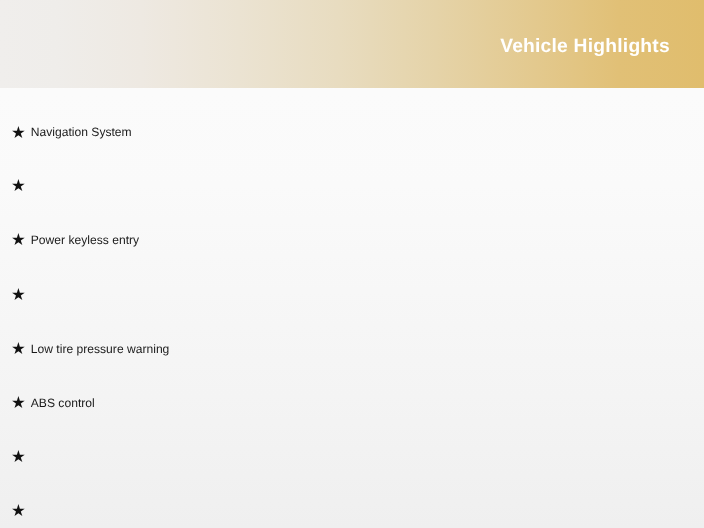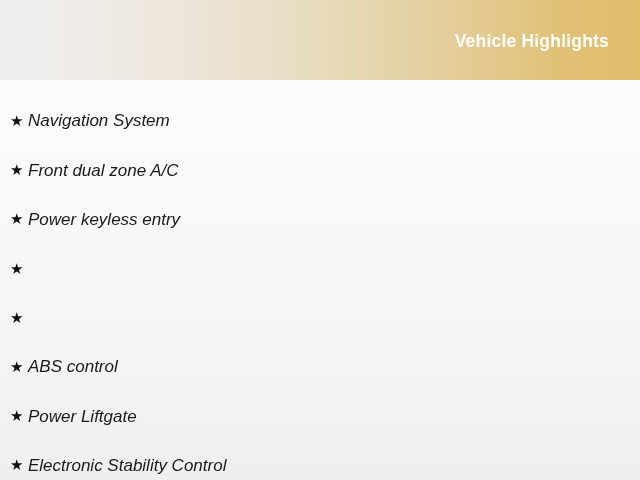--- a/index.html
+++ b/index.html
@@ -73,70 +73,67 @@
     width: 18px;
     color: #111111;
     font-size: 15px;
     line-height: 1;
     text-align: left;
     transform: translateY(-1px);
   }
   .item-label {
     flex: 1 1 auto;
     color: #1a1a1a;
-    font-size: 17px;
+    font-size: 11px;
     line-height: 1.2;
     white-space: nowrap;
-    font-style: italic;
   }
 </style>
 </head>
 <body>
 
 <div class="page">
 
   <div class="header-banner">
     <div class="header-title">Vehicle Highlights</div>
   </div>
 
   <ul class="highlights-list">
 
     <li class="highlight-item">
       <span class="star-bullet">★</span>
       <span class="item-label">Navigation System</span>
     </li>
 
     <li class="highlight-item">
       <span class="star-bullet">★</span>
-      <span class="item-label">Front dual zone A/C</span>
     </li>
 
     <li class="highlight-item">
       <span class="star-bullet">★</span>
       <span class="item-label">Power keyless entry</span>
     </li>
 
     <li class="highlight-item">
       <span class="star-bullet">★</span>
     </li>
 
     <li class="highlight-item">
       <span class="star-bullet">★</span>
+      <span class="item-label">Low tire pressure warning</span>
     </li>
 
     <li class="highlight-item">
       <span class="star-bullet">★</span>
       <span class="item-label">ABS control</span>
     </li>
 
     <li class="highlight-item">
       <span class="star-bullet">★</span>
-      <span class="item-label">Power Liftgate</span>
     </li>
 
     <li class="highlight-item">
       <span class="star-bullet">★</span>
-      <span class="item-label">Electronic Stability Control</span>
     </li>
 
   </ul>
 
 </div>
 
 </body></html>

